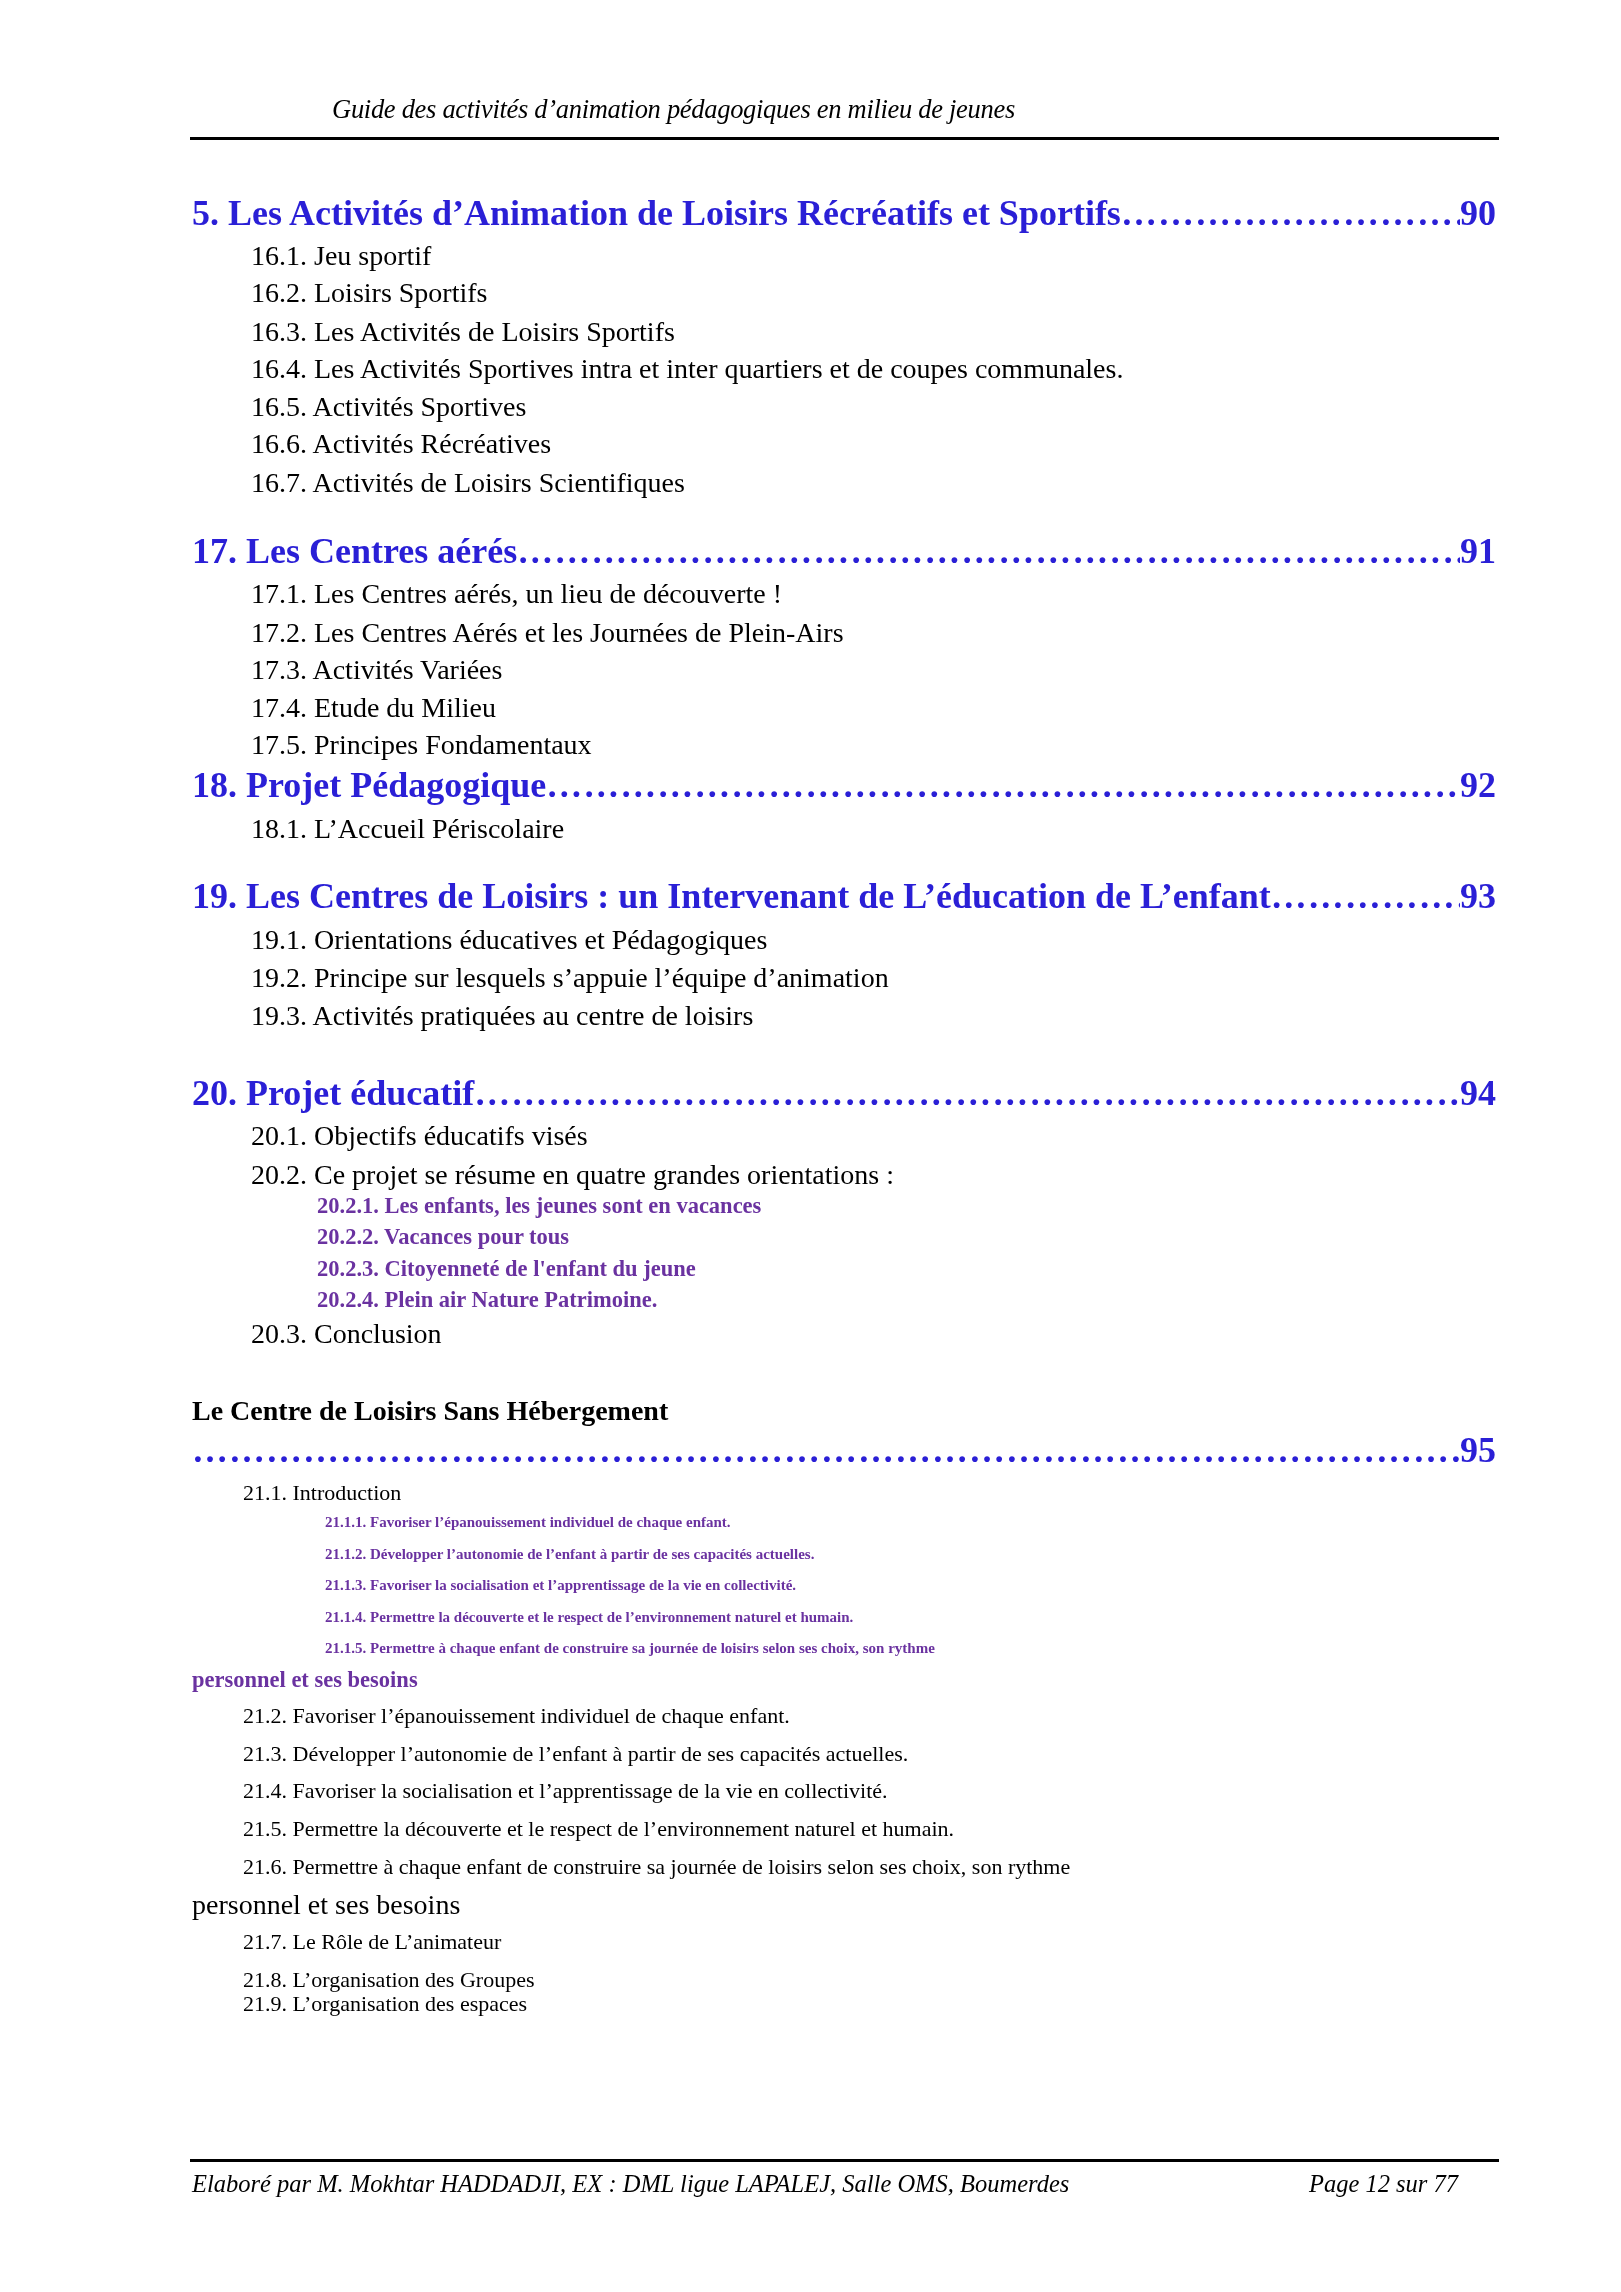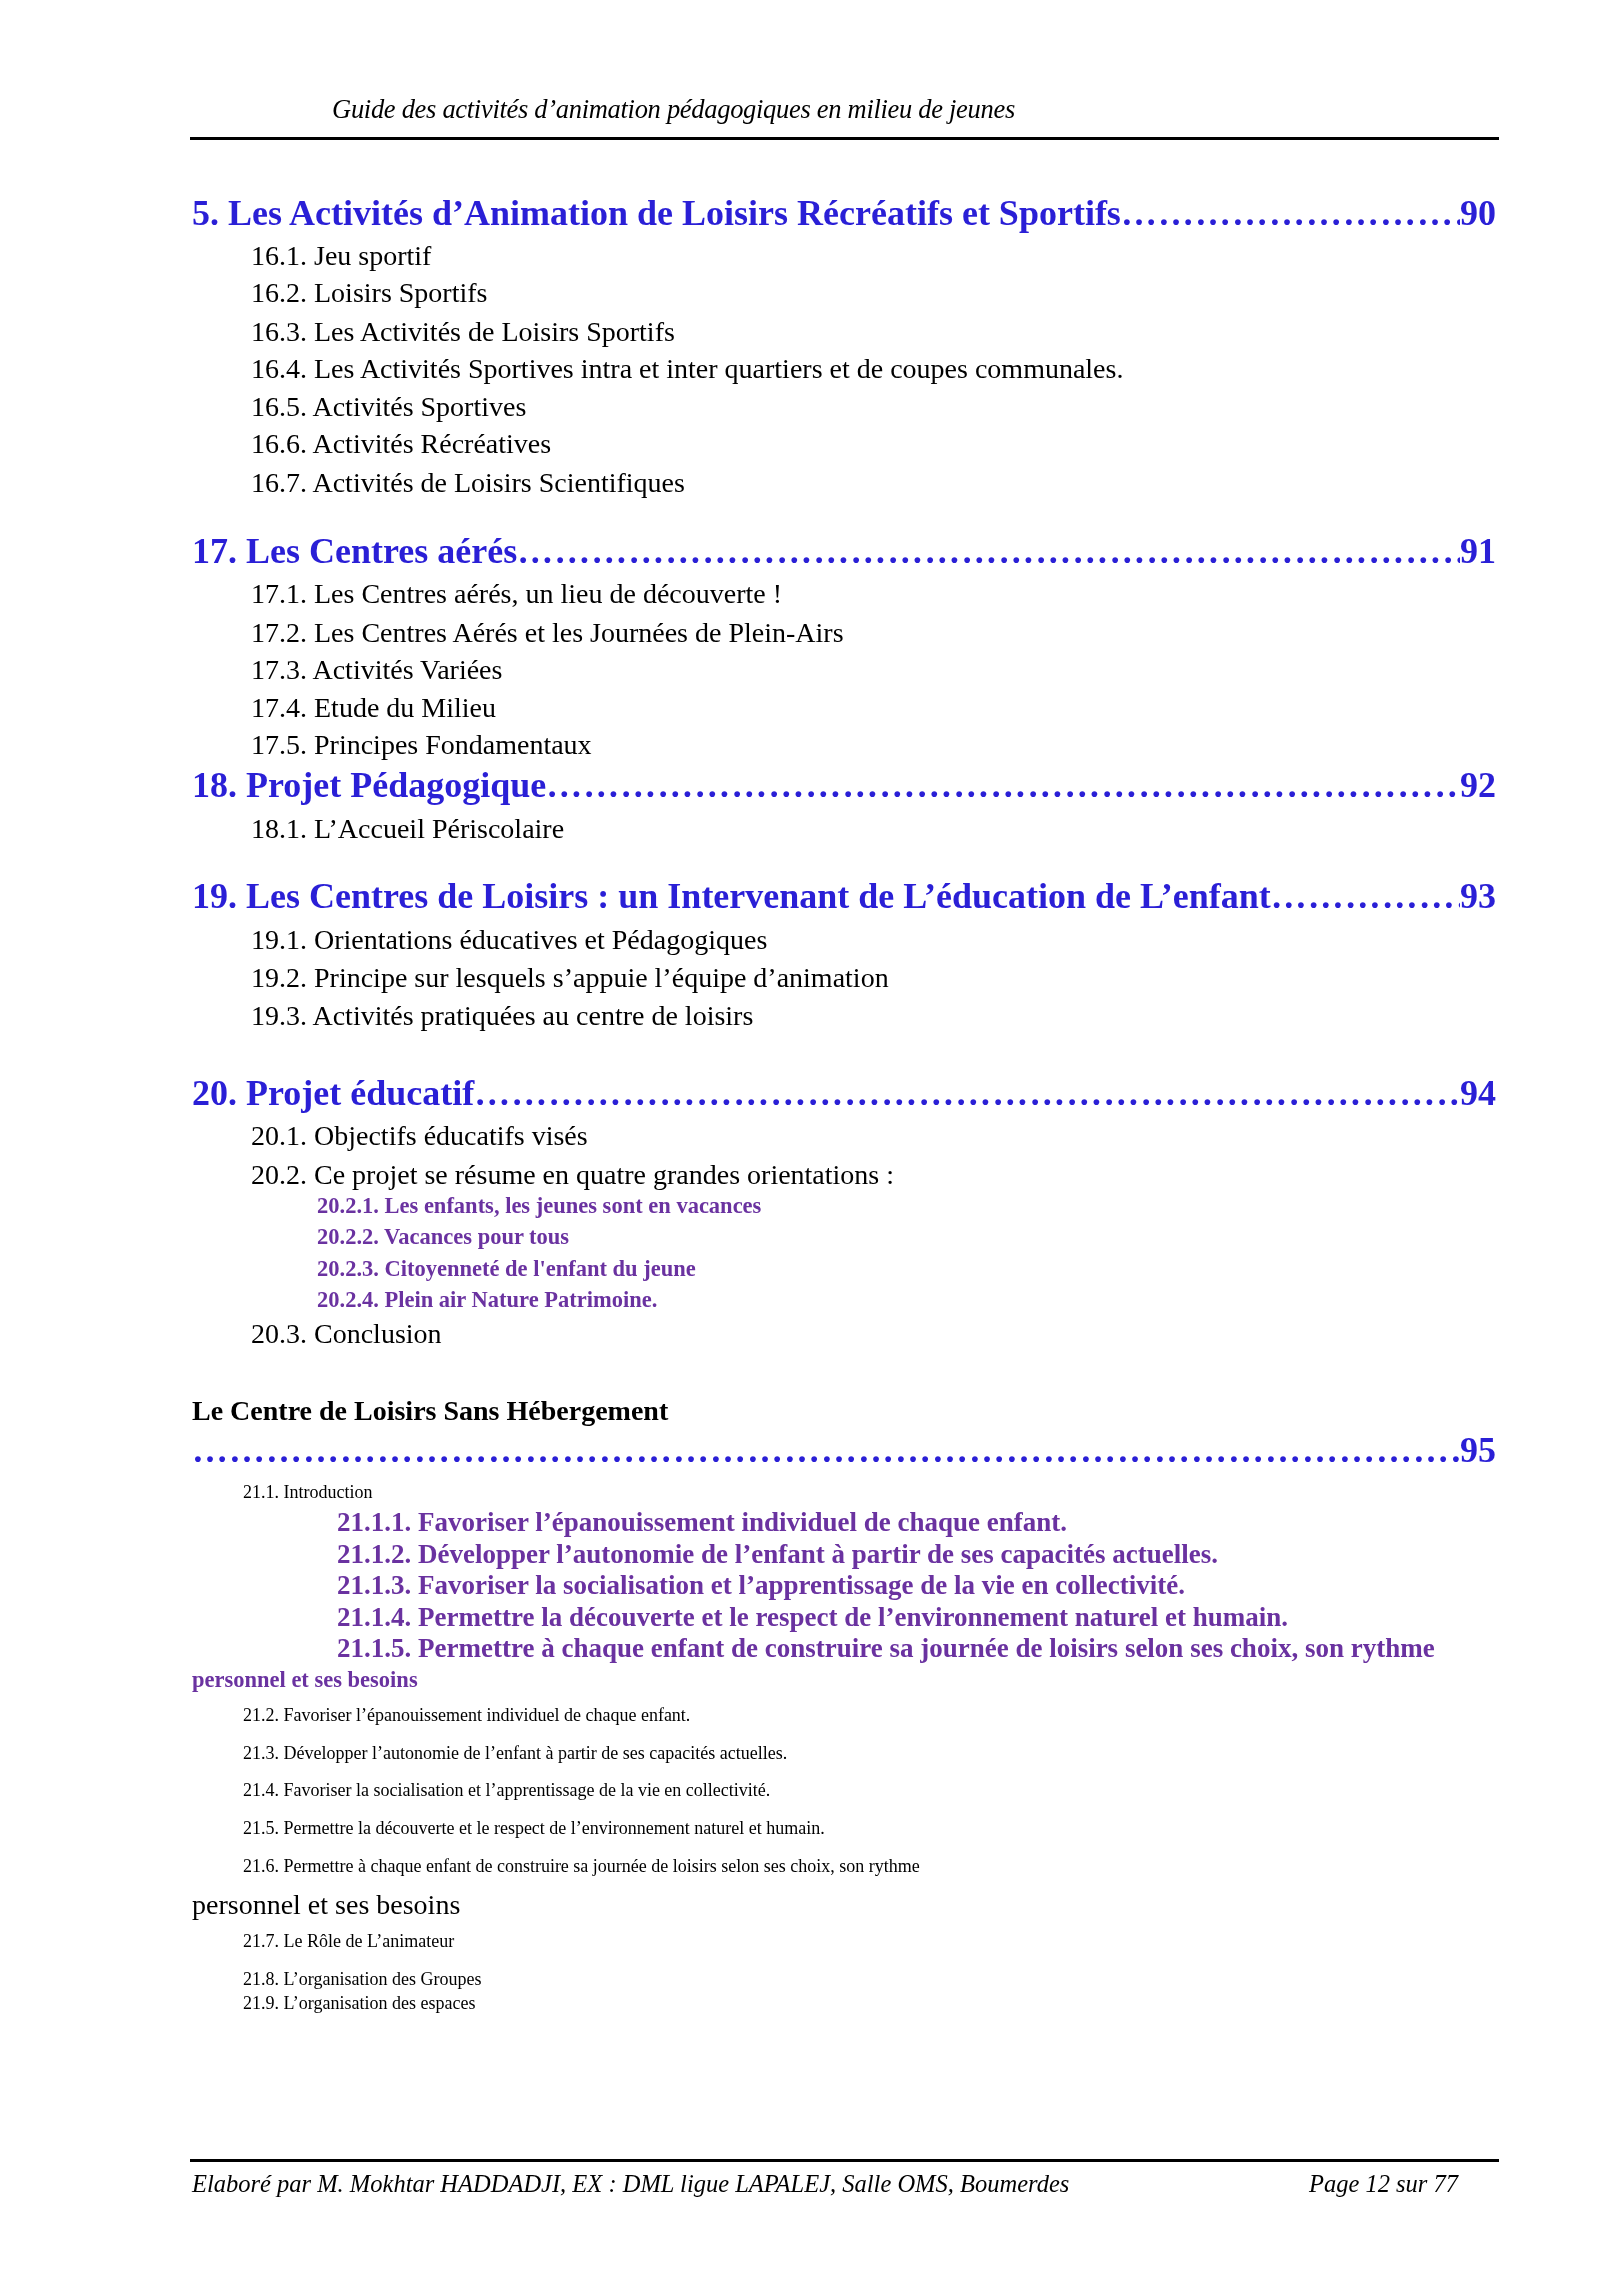--- a/index.html
+++ b/index.html
@@ -9,24 +9,24 @@
          font-style: italic; font-size: 26.5px; letter-spacing: -0.3px; }
   .rule { position: absolute; left: 190px; width: 1309px; height: 2.9px; background: #000; }
   .toc { position: absolute; left: 192px; width: 1304px; top: 0; }
   .h1 { position: absolute; left: 0; width: 1304px; display: flex; align-items: baseline;
         color: #2a1fd6; font-weight: bold; font-size: 36px; line-height: 43px; white-space: nowrap; }
   .h1 .t { flex: 0 0 auto; }
   .h1 .dots { flex: 1 1 auto; overflow: hidden; letter-spacing: 1px; }
   .h1 .dots::before { content: "……………………………………………………………………………………………………………………………………"; }
   .h1 .pg { flex: 0 0 auto; }
   .l2 { position: absolute; left: 59px; font-size: 28px; line-height: 37px; white-space: nowrap; }
-  .l2b { position: absolute; left: 51px; font-size: 18px; line-height: 37px; white-space: nowrap; }
+  .l2b { position: absolute; left: 51px; font-size: 22px; line-height: 37px; white-space: nowrap; }
   .l3 { position: absolute; left: 125px; color: #6a32a0; font-weight: bold; font-size: 22.5px;
         line-height: 29px; white-space: nowrap; }
-  .l3b { position: absolute; left: 145px; color: #6a32a0; font-weight: bold; font-size: 27px;
+  .l3b { position: absolute; left: 133px; color: #6a32a0; font-weight: bold; font-size: 15px;
         line-height: 29px; white-space: nowrap; }
   .wrap-purple { position: absolute; left: 0; color: #6a32a0; font-weight: bold; font-size: 22.5px; line-height: 29px; }
   .wrap-black { position: absolute; left: 0; font-size: 28px; line-height: 37px; }
   .section-label { position: absolute; left: 0; font-weight: bold; font-size: 28px; line-height: 37px; }
   .footer { position: absolute; top: 2154px; left: 192px; width: 1294px; font-style: italic; font-weight: normal;
             font-size: 24.5px; white-space: nowrap; }
   .footer .right { position: absolute; left: 1117px; top: 0; }
 </style>
 </head>
 <body>

